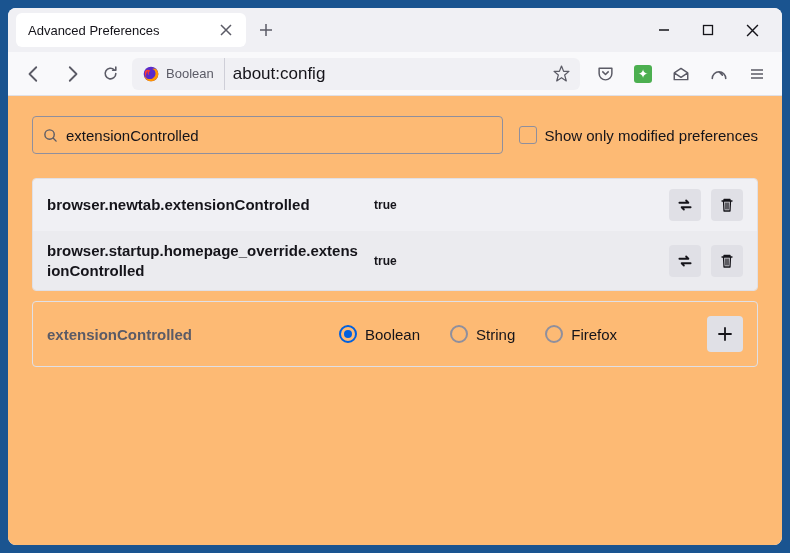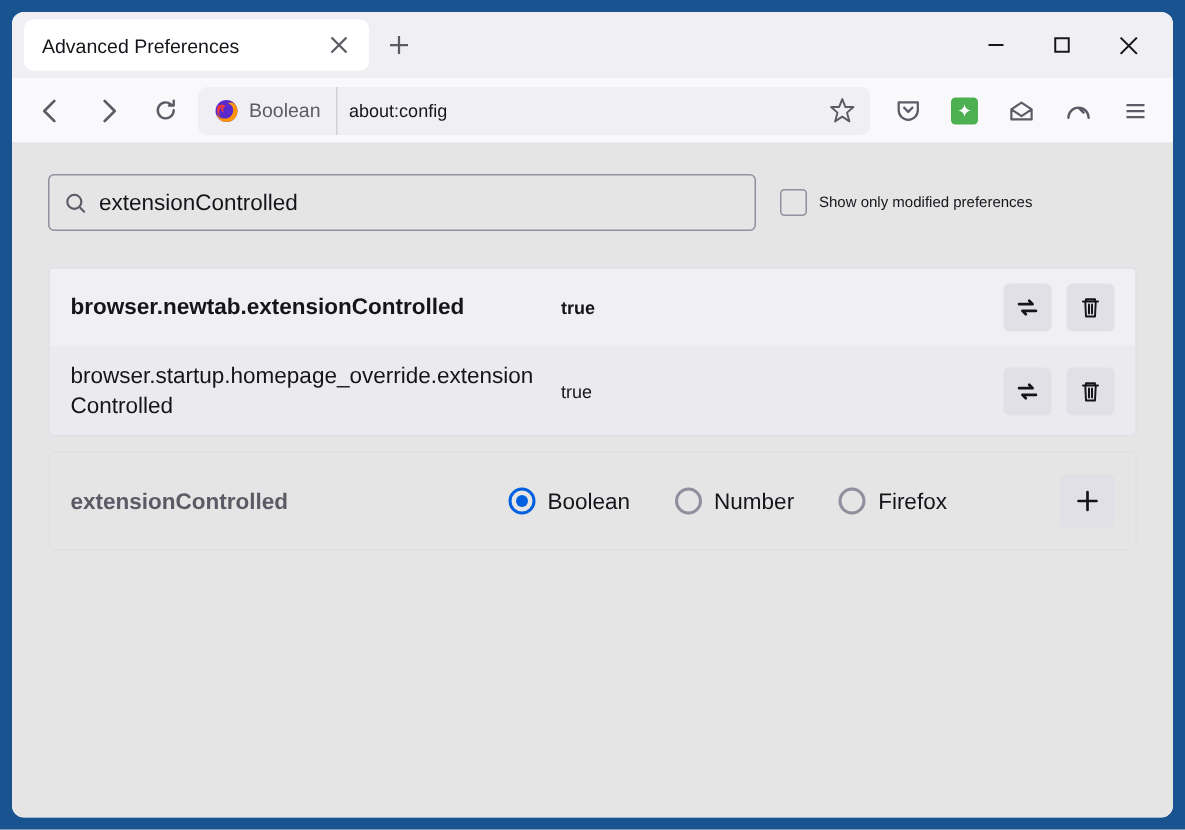--- a/index.html
+++ b/index.html
@@ -13,38 +13,38 @@
     .newtab-btn { width: 32px; height: 32px; display: flex; align-items: center; justify-content: center; cursor: pointer; color: #5b5b66; margin-left: 4px; }
     .titlebar-spacer { flex: 1; }
     .win-controls { display: flex; gap: 24px; padding-right: 12px; }
     .win-btn { width: 20px; height: 20px; display: flex; align-items: center; justify-content: center; cursor: pointer; color: #15141a; }
     
     .navbar { display: flex; align-items: center; height: 44px; padding: 0 10px; gap: 6px; background: #f9f9fb; border-bottom: 1px solid #e0e0e6; }
     .nav-btn { width: 32px; height: 32px; display: flex; align-items: center; justify-content: center; cursor: pointer; color: #5b5b66; border-radius: 4px; }
     .urlbar { flex: 1; display: flex; align-items: center; background: #f0f0f4; border-radius: 6px; height: 32px; padding: 0 10px; gap: 8px; }
     .urlbar-identity { display: flex; align-items: center; gap: 6px; font-size: 13px; color: #5b5b66; border-right: 1px solid #cfcfd8; padding-right: 10px; height: 100%; }
     .firefox-logo { display: flex; align-items: center; }
-    .urlbar-text { flex: 1; font-size: 12px; color: #15141a; }
+    .urlbar-text { flex: 1; font-size: 17px; color: #15141a; }
     .urlbar-star { color: #5b5b66; display: flex; }
     .toolbar-icons { display: flex; gap: 8px; padding-left: 4px; }
     .toolbar-icon { width: 30px; height: 30px; display: flex; align-items: center; justify-content: center; cursor: pointer; color: #5b5b66; }
     .ext-green { background: #4caf50; border-radius: 3px; width: 18px; height: 18px; display: flex; align-items: center; justify-content: center; color: #fff; font-size: 12px; }
     
-    .content { flex: 1; padding: 20px 24px; background: #e5e5e5; }
+    .content { flex: 1; padding: 20px 24px; background: #fdba74; }
     .search-row { display: flex; align-items: center; gap: 16px; margin-bottom: 24px; }
     .search-box { flex: 1; display: flex; align-items: center; border: 1px solid #8f8f9d; border-radius: 4px; height: 38px; padding: 0 10px; gap: 8px; max-width: 472px; }
     .search-icon { color: #5b5b66; display: flex; }
     .search-input { flex: 1; border: none; outline: none; font-size: 15px; color: #15141a; background: transparent; }
-    .modified-check { display: flex; align-items: center; gap: 8px; font-size: 10px; color: #15141a; cursor: pointer; }
+    .modified-check { display: flex; align-items: center; gap: 8px; font-size: 15px; color: #15141a; cursor: pointer; }
     .checkbox { width: 18px; height: 18px; border: 1px solid #8f8f9d; border-radius: 3px; }
     
     .pref-list { border: 1px solid #e0e0e6; border-radius: 4px; overflow: hidden; }
     .pref-row { display: flex; align-items: center; padding: 10px 14px; gap: 12px; min-height: 48px; }
     .pref-row.modified { background: #f0f0f4; font-weight: 600; }
-    .pref-row.striped { background: #ebebef; font-weight: 400; }
+    .pref-row.striped { background: #ebebef; font-weight: 700; }
     .pref-name { width: 315px; word-break: break-word; font-size: 15px; color: #15141a; line-height: 1.3; }
     .pref-value { flex: 1; font-size: 12px; color: #15141a; }
     .pref-actions { display: flex; gap: 10px; }
     .pref-btn { width: 32px; height: 32px; background: #e0e0e6; border-radius: 4px; display: flex; align-items: center; justify-content: center; cursor: pointer; color: #15141a; }
     
     .new-row { display: flex; align-items: center; padding: 14px; gap: 12px; border: 1px solid #e0e0e6; border-top: none; border-radius: 0 0 4px 4px; margin-top: 6px; border-radius: 4px; }
     .new-row { border: 1px solid #e0e0e6; margin-top: 10px; }
     .new-name { width: 280px; font-size: 15px; color: #5b5b66; font-weight: 600; }
     .radio-group { flex: 1; display: flex; gap: 30px; align-items: flex-start; }
     .radio-item { display: flex; align-items: center; gap: 8px; cursor: pointer; font-size: 15px; color: #15141a; }
@@ -209,21 +209,21 @@
       <div class="new-name">extensionControlled</div>
       <div class="radio-group">
         <label class="radio-item">
           <span class="radio-circle checked">
               <span class="radio-dot"></span>
             </span>
           <span>Boolean</span>
         </label>
         <label class="radio-item">
           <span class="radio-circle"></span>
-          <span>Number</span>
+          <span>String</span>
         </label>
         <label class="radio-item">
           <span class="radio-circle"></span>
           <span>Firefox</span>
         </label>
       </div>
       <div class="add-btn">
         <svg width="16" height="16" viewBox="0 0 16 16">
             <path d="M8 2 V14 M2 8 H14" stroke="currentColor" stroke-width="1.8" stroke-linecap="round"></path>
           </svg>

